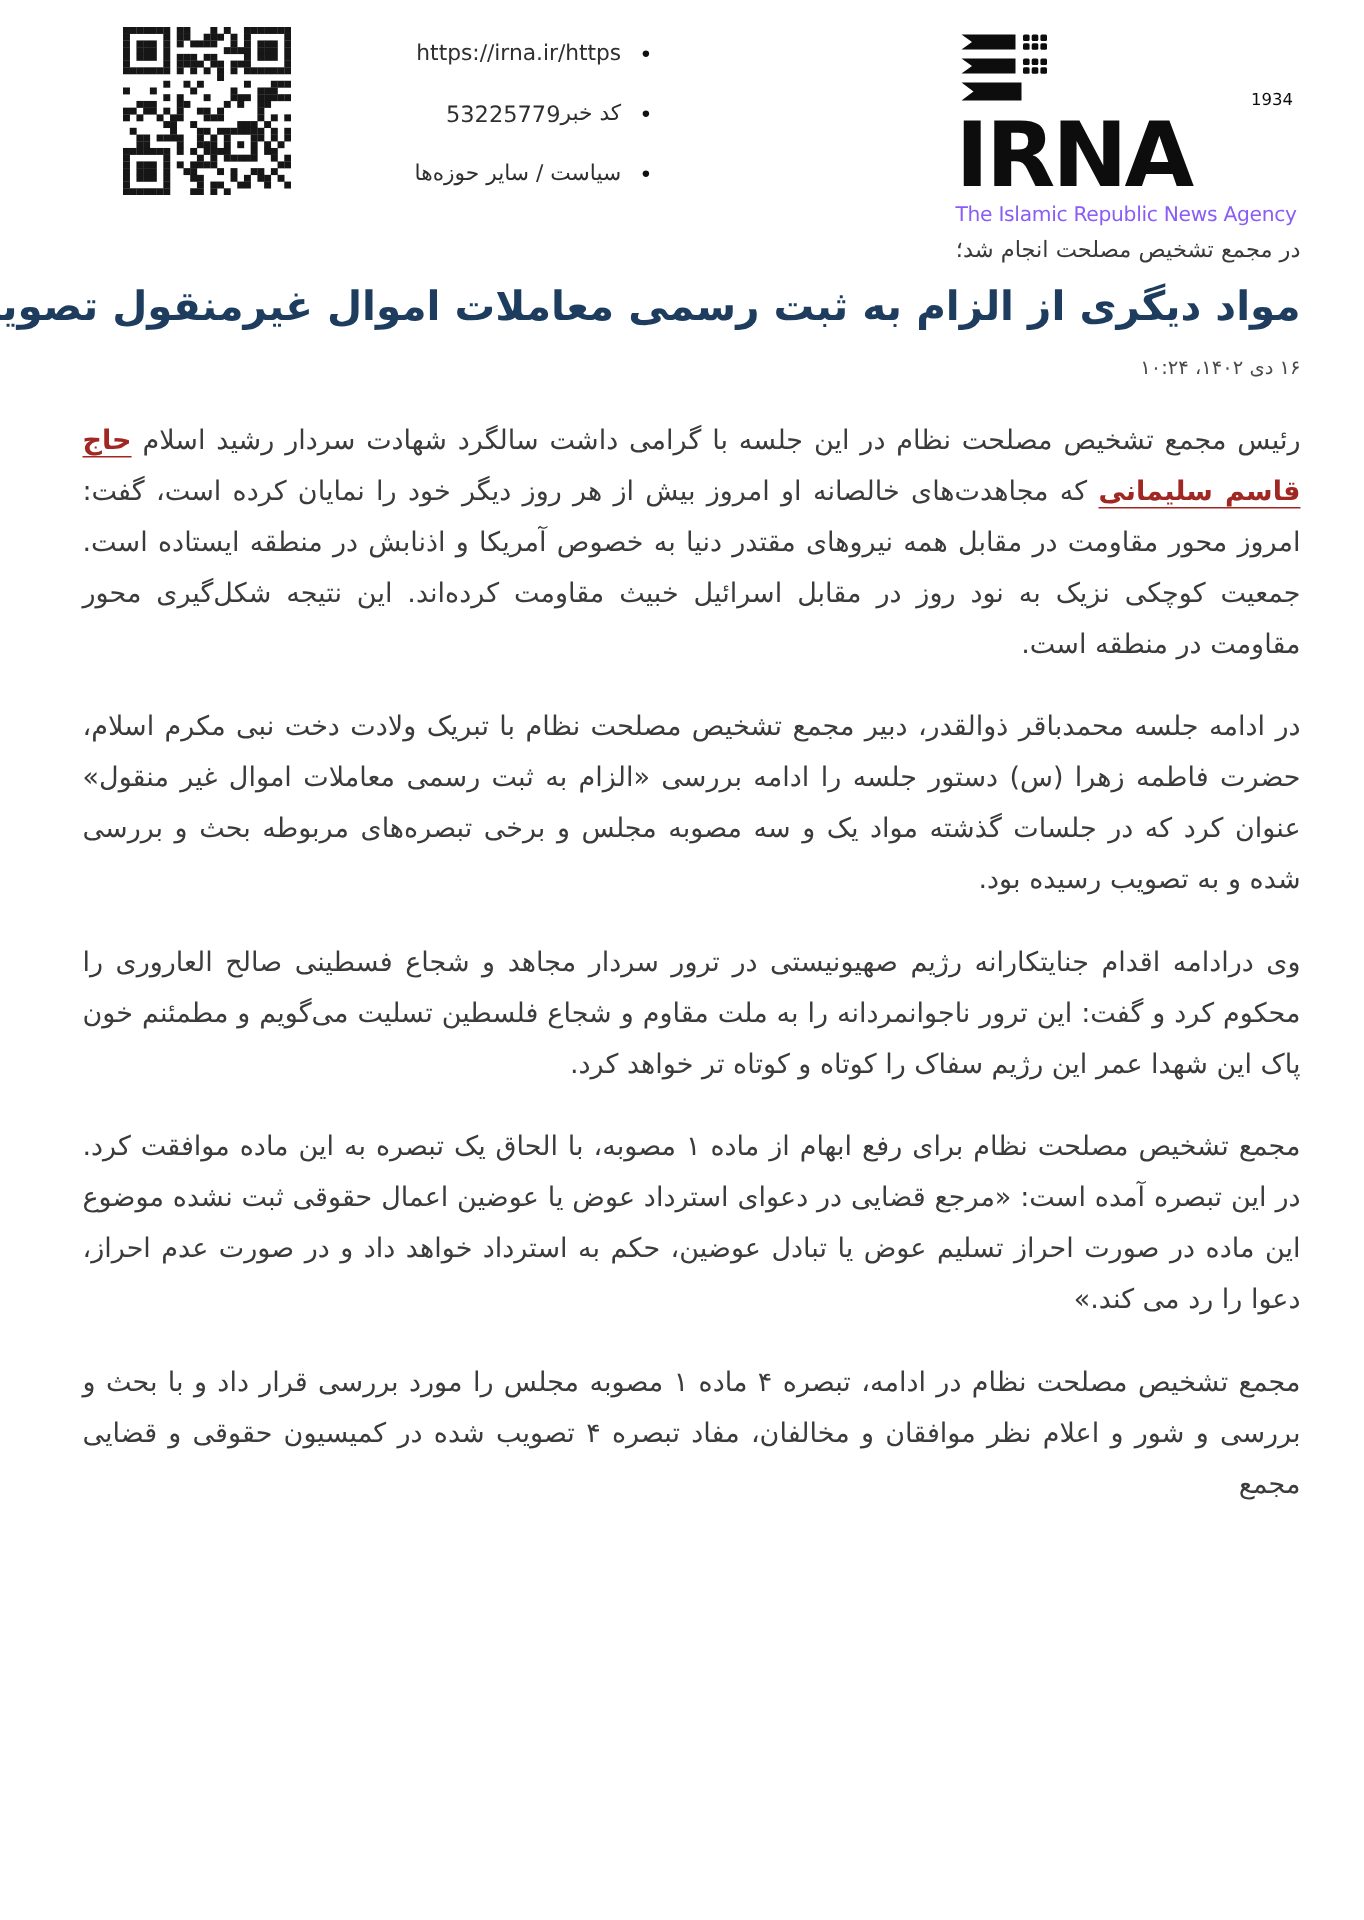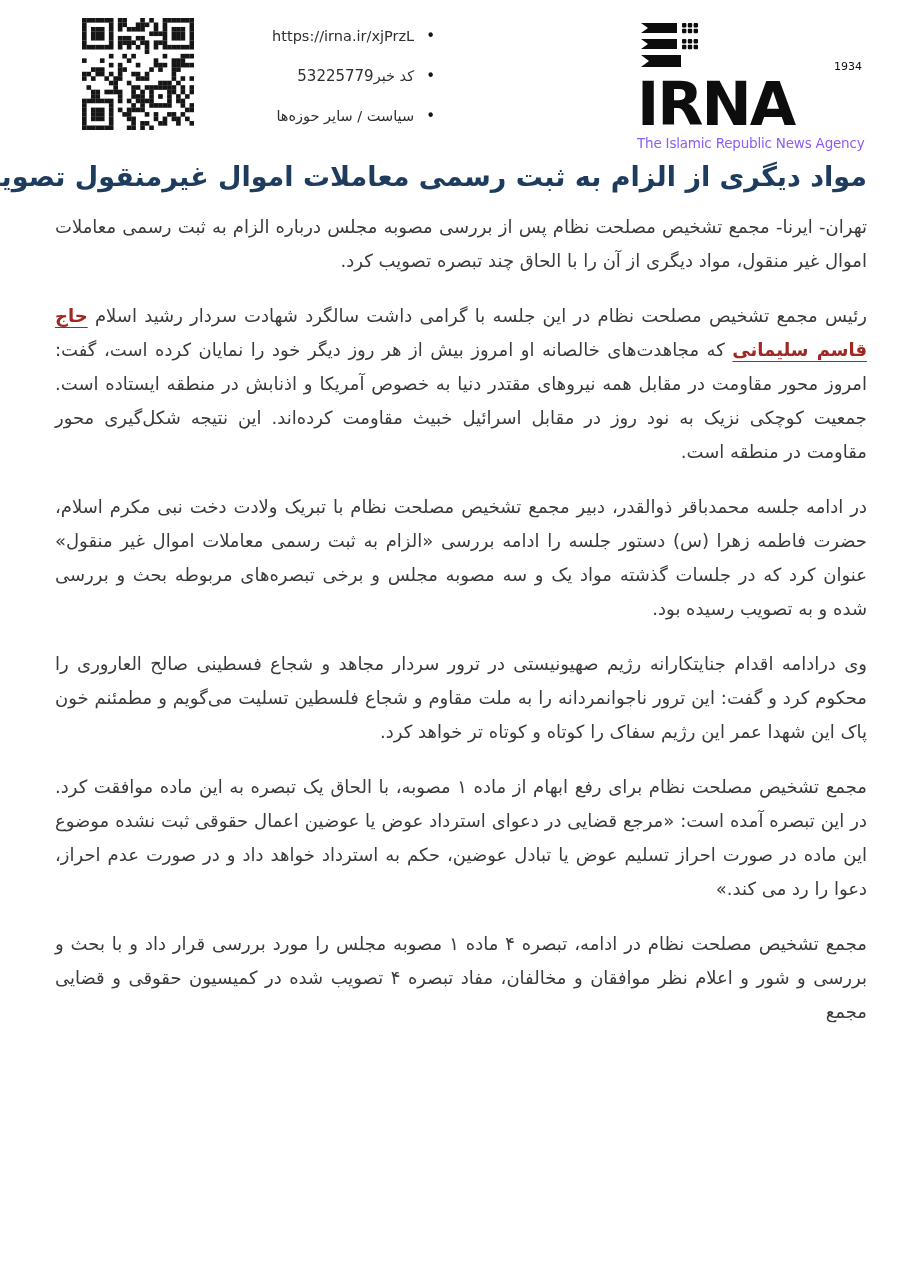--- a/index.html
+++ b/index.html
@@ -328,21 +328,21 @@
         <rect x="26.88" y="107.52" width="4.63" height="4.63" fill="#161616"></rect>
         <rect x="44.80" y="107.52" width="4.63" height="4.63" fill="#161616"></rect>
         <rect x="49.28" y="107.52" width="4.63" height="4.63" fill="#161616"></rect>
         <rect x="58.24" y="107.52" width="4.63" height="4.63" fill="#161616"></rect>
         <rect x="67.20" y="107.52" width="4.63" height="4.63" fill="#161616"></rect>
       </svg>
 
     <ul class="meta" id="meta">
         <li class="meta-row">
           <span class="bullet">•</span>
-          <span class="meta-label ltr">https://irna.ir/xjPrzL</span>
+          <span class="meta-label ltr">https://irna.ir/https</span>
         </li>
         <li class="meta-row">
           <span class="bullet">•</span>
           <span class="meta-label">کد خبر</span>
           <span class="meta-value ltr">53225779</span>
         </li>
         <li class="meta-row">
           <span class="bullet">•</span>
           <span class="meta-label">سیاست / سایر حوزه‌ها</span>
         </li>
@@ -370,23 +370,24 @@
           </svg>
         </span>
         <span class="logo-text">IRNA</span>
       </div>
       <span class="logo-year">1934</span>
       <div class="logo-sub">The Islamic Republic News Agency</div>
     </div>
   </div>
 
   <div class="article">
+    <div class="kicker">در مجمع تشخیص مصلحت انجام شد؛</div>
     <h1 class="title">مواد دیگری از الزام به ثبت رسمی معاملات اموال غیرمنقول تصویب شد</h1>
+    <div class="date">۱۶ دی ۱۴۰۲، ۱۰:۲۴</div>
     <div class="body" id="body">
-        <p>تهران- ایرنا- مجمع تشخیص مصلحت نظام پس از بررسی مصوبه مجلس درباره الزام به ثبت رسمی معاملات اموال غیر منقول، مواد دیگری از آن را با الحاق چند تبصره تصویب کرد.</p>
         <p>رئیس مجمع تشخیص مصلحت نظام در این جلسه با گرامی داشت سالگرد شهادت سردار رشید اسلام <a href="#">حاج قاسم سلیمانی</a> که مجاهدت‌های خالصانه او امروز بیش از هر روز دیگر خود را نمایان کرده است، گفت: امروز محور مقاومت در مقابل همه نیروهای مقتدر دنیا به خصوص آمریکا و اذنابش در منطقه ایستاده است. جمعیت کوچکی نزیک به نود روز در مقابل اسرائیل خبیث مقاومت کرده‌اند. این نتیجه شکل‌گیری محور مقاومت در منطقه است.</p>
         <p>در ادامه جلسه محمدباقر ذوالقدر، دبیر مجمع تشخیص مصلحت نظام با تبریک ولادت دخت نبی مکرم اسلام، حضرت فاطمه زهرا (س) دستور جلسه را ادامه بررسی «الزام به ثبت رسمی معاملات اموال غیر منقول» عنوان کرد که در جلسات گذشته مواد یک و سه مصوبه مجلس و برخی تبصره‌های مربوطه بحث و بررسی شده و به تصویب رسیده بود.</p>
         <p>وی درادامه اقدام جنایتکارانه رژیم صهیونیستی در ترور سردار مجاهد و شجاع فسطینی صالح العاروری را محکوم کرد و گفت: این ترور ناجوانمردانه را به ملت مقاوم و شجاع فلسطین تسلیت می‌گویم و مطمئنم خون پاک این شهدا عمر این رژیم سفاک را کوتاه و کوتاه تر خواهد کرد.</p>
         <p>مجمع تشخیص مصلحت نظام برای رفع ابهام از ماده ۱ مصوبه، با الحاق یک تبصره به این ماده موافقت کرد. در این تبصره آمده است: «مرجع قضایی در دعوای استرداد عوض یا عوضین اعمال حقوقی ثبت نشده موضوع این ماده در صورت احراز تسلیم عوض یا تبادل عوضین، حکم به استرداد خواهد داد و در صورت عدم احراز، دعوا را رد می کند.»</p>
         <p>مجمع تشخیص مصلحت نظام در ادامه، تبصره ۴ ماده ۱ مصوبه مجلس را مورد بررسی قرار داد و با بحث و بررسی و شور و اعلام نظر موافقان و مخالفان، مفاد تبصره ۴ تصویب شده در کمیسیون حقوقی و قضایی مجمع</p>
       </div>
   </div>
 
 </div>
 

